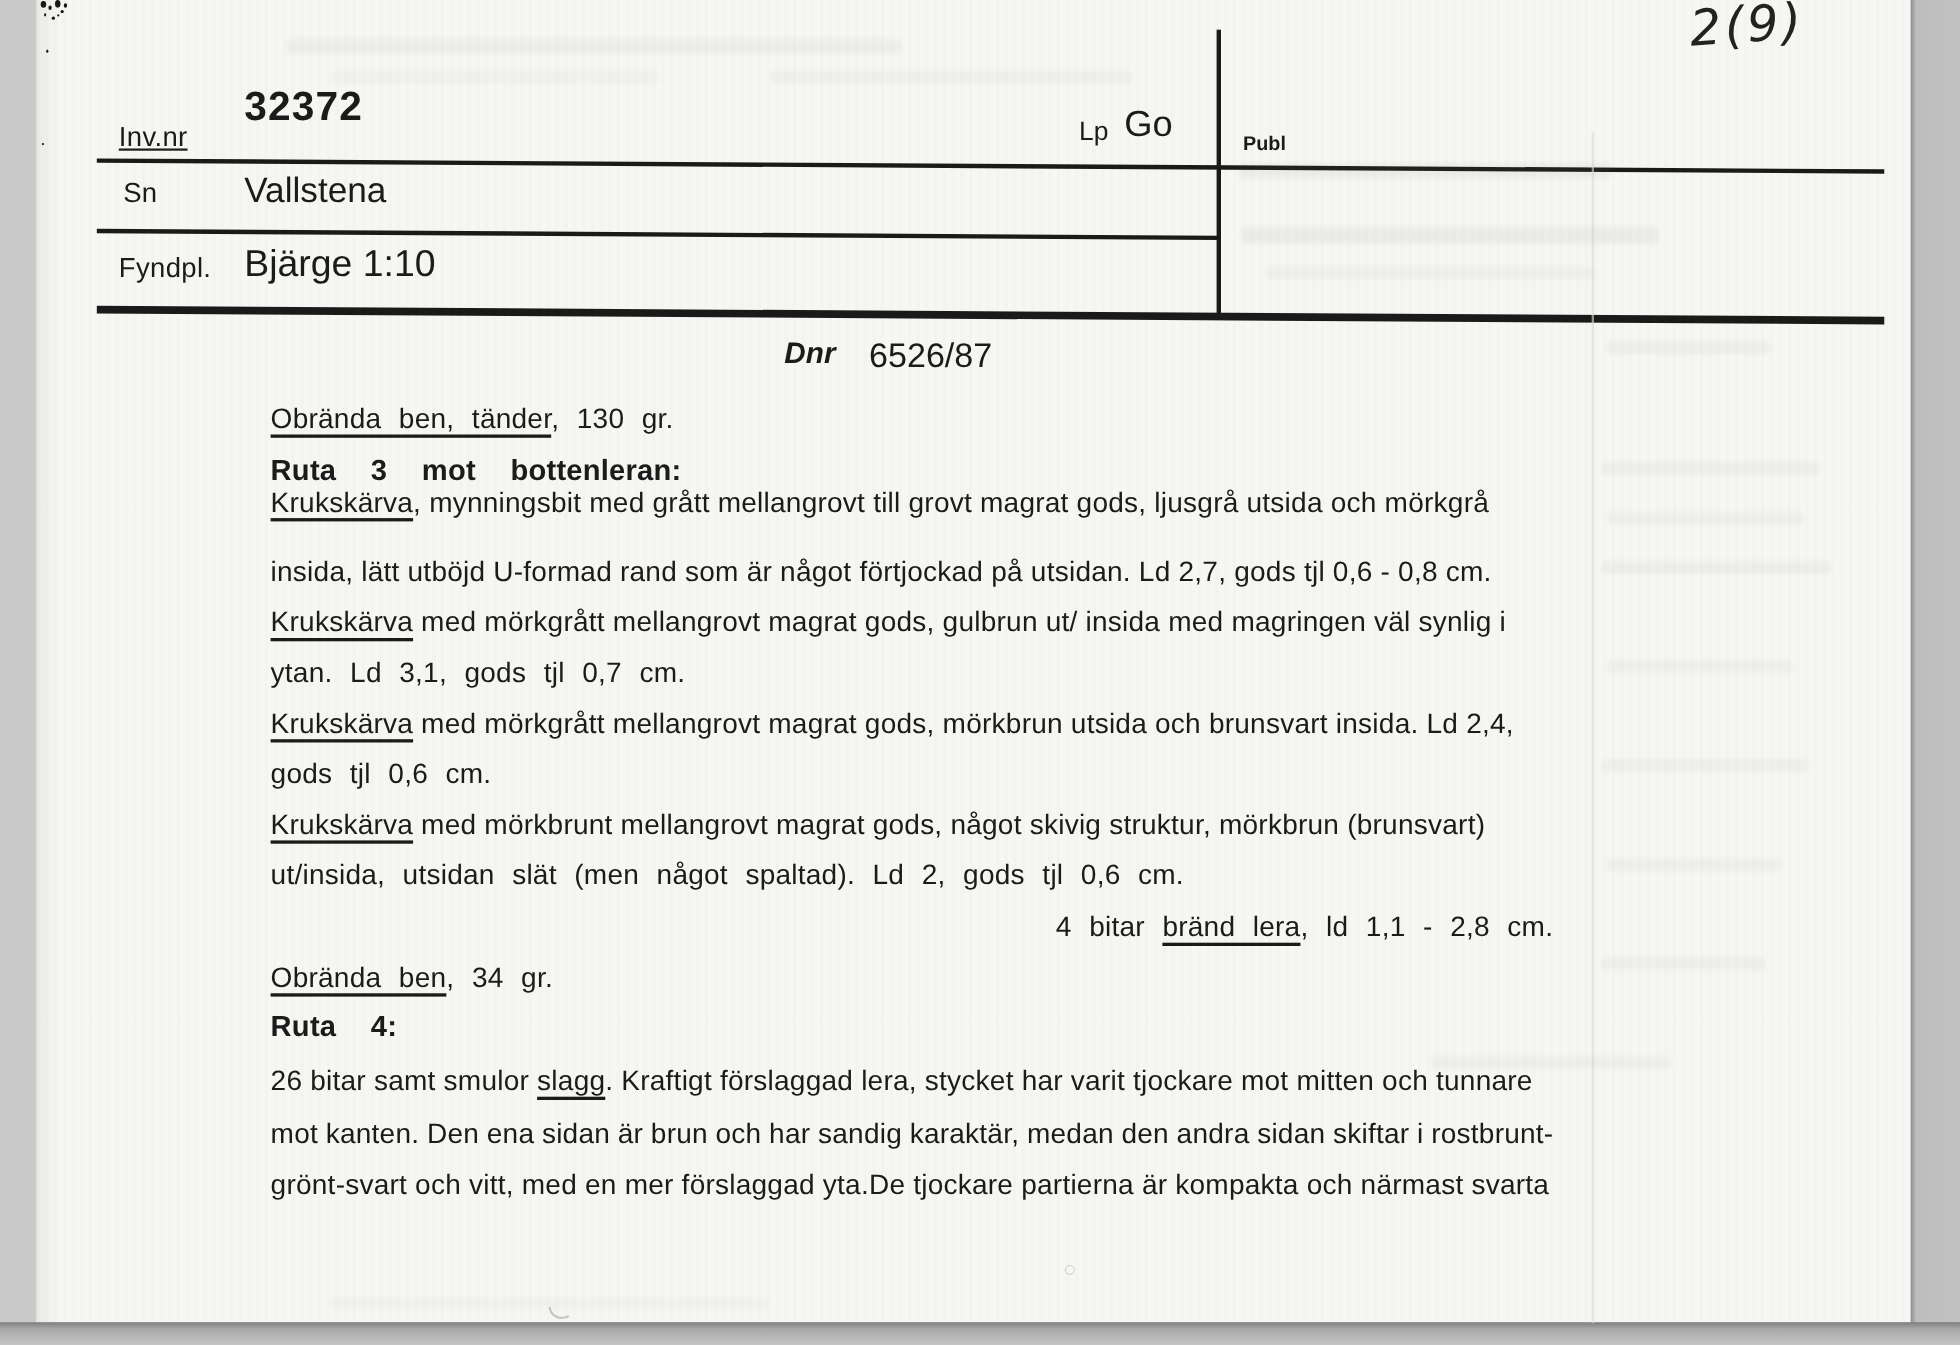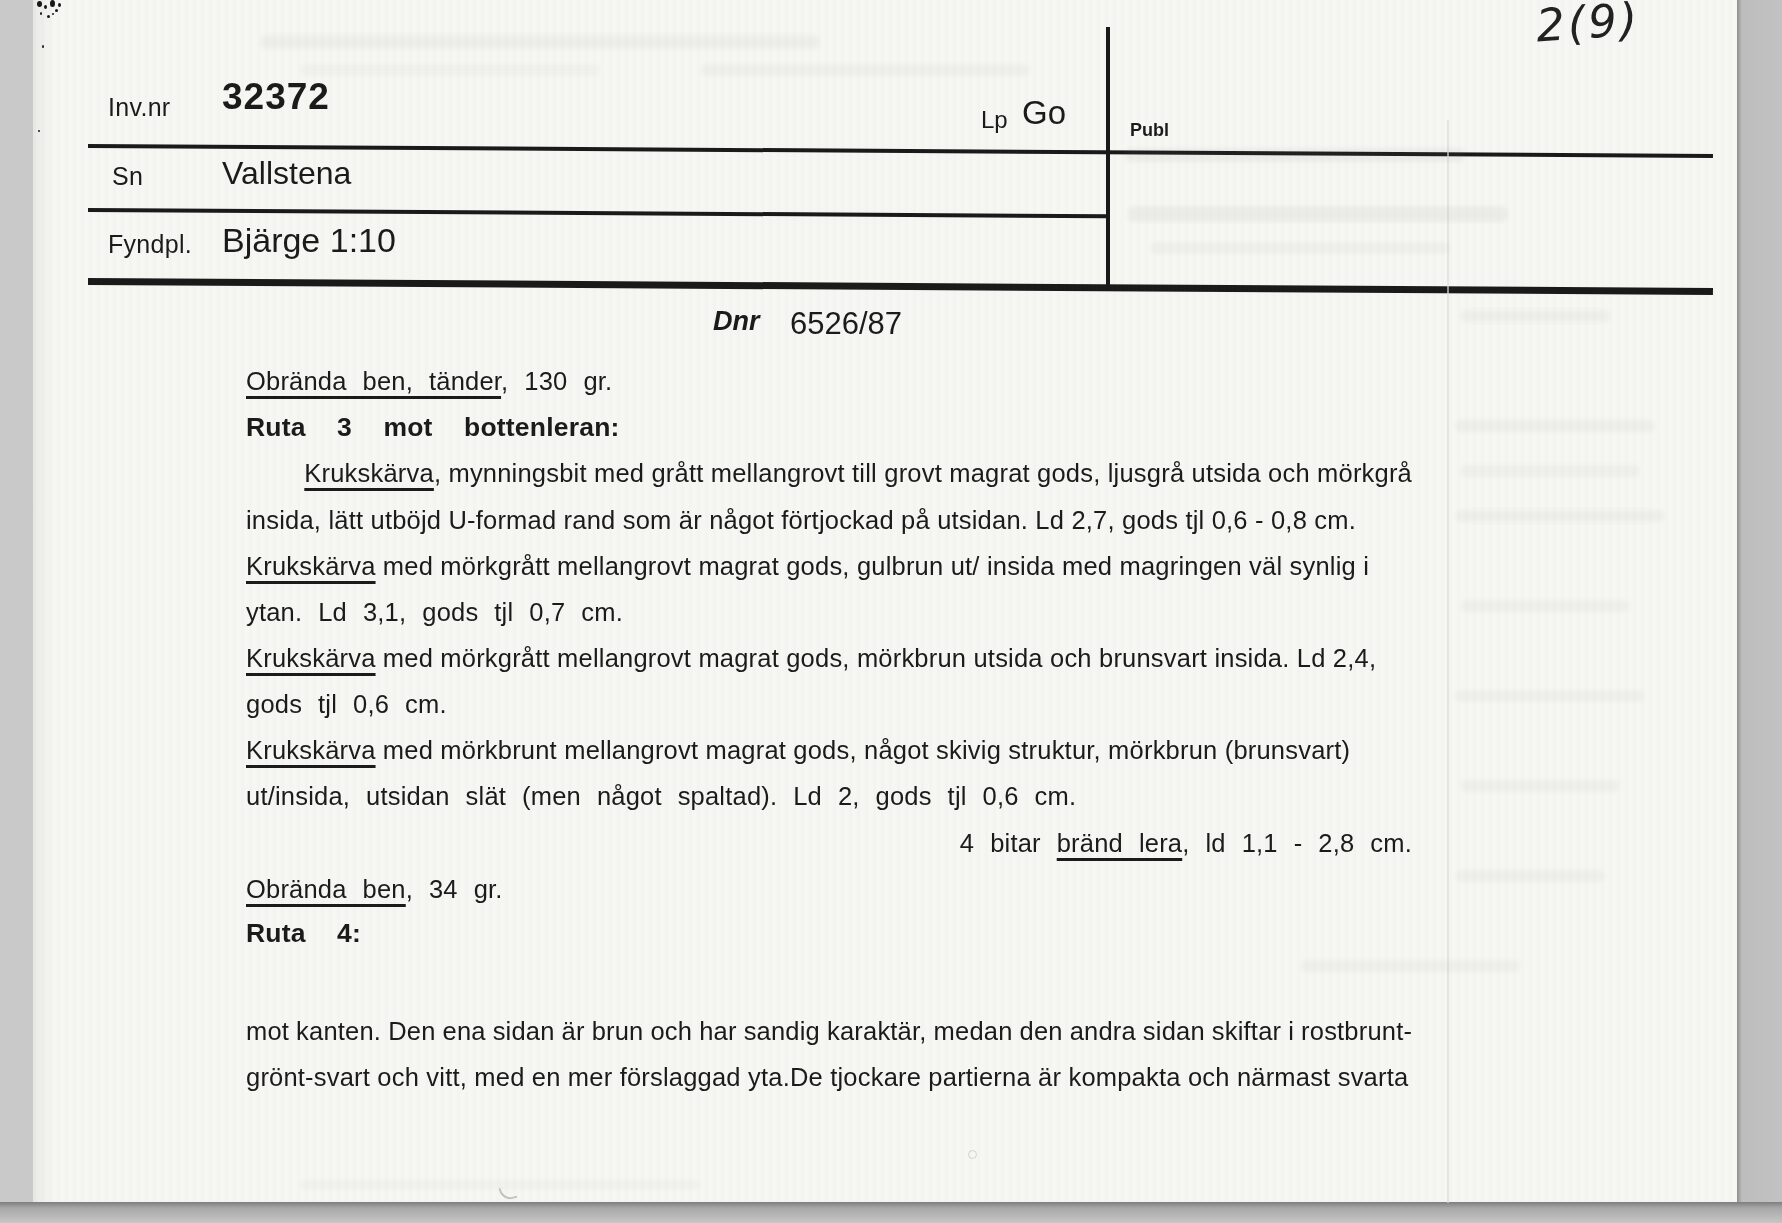--- a/index.html
+++ b/index.html
@@ -67,21 +67,21 @@
   <div class="speck" style="left:55px;top:9px;width:3px;height:3px;"></div>
   <div class="speck" style="left:40px;top:12px;width:2px;height:3px;"></div>
   <div class="speck" style="left:47px;top:15px;width:3px;height:3px;"></div>
   <div class="speck" style="left:58px;top:3px;width:3px;height:4px;"></div>
   <div class="speck" style="left:52px;top:13px;width:2px;height:2px;"></div>
   <div class="speck" style="left:42px;top:45px;width:2px;height:3px;"></div>
   <div class="speck" style="left:38px;top:130px;width:2px;height:2px;"></div>
 
   <div id="pg">2(9)</div>
 
-  <span class="abs lbl" style="left:108px;top:93px;">Inv.nr</span>
+  <span class="abs lbl" style="left:108px;top:111px;text-decoration:underline;">Inv.nr</span>
   <span class="abs" style="left:222px;top:76px;font-size:37px;font-weight:bold;letter-spacing:1px;">32372</span>
 
   <span class="abs" style="left:981px;top:106px;font-size:24px;">Lp</span>
   <span class="abs" style="left:1022px;top:94px;font-size:33px;">Go</span>
   <span class="abs" style="left:1130px;top:120px;font-size:18px;font-weight:bold;">Publ</span>
 
   <div id="vline"></div>
   <div class="rule" style="left:88px;top:144px;width:1625px;height:4px;transform:rotate(0.35deg);"></div>
 
   <span class="abs lbl" style="left:112px;top:162px;">Sn</span>
@@ -93,31 +93,32 @@
   <span class="abs" style="left:222px;top:221px;font-size:34px;">Bjärge 1:10</span>
 
   <div class="rule" style="left:88px;top:278px;width:1625px;height:7px;transform:rotate(0.35deg);"></div>
 
   <span class="abs" style="left:713px;top:306px;font-size:27px;font-weight:bold;font-style:italic;">Dnr</span>
   <span class="abs" style="left:790px;top:306px;font-size:31px;">6526/87</span>
 
   <div id="doc-body">
     <div class="line ws" style="top:364px;"><span class="u">Obrända ben, tänder</span><span>, 130 gr.</span></div>
     <div class="line b ws2" style="top:410px;"><span>Ruta 3 mot bottenleran:</span></div>
-    <div class="line j" style="top: 456px; word-spacing: 0px; text-align: right;"><span class="u">Krukskärva</span><span>, mynningsbit med grått mellangrovt till grovt magrat gods, ljusgrå utsida och mörkgrå</span></div>
+    <div class="line j" style="top: 440px; word-spacing: 0px;"><span class="u">Krukskärva</span><span>, mynningsbit med grått mellangrovt till grovt magrat gods, ljusgrå utsida och mörkgrå</span></div>
     <div class="line j" style="top: 503px; word-spacing: 0px;"><span>insida, lätt utböjd U-formad rand som är något förtjockad på utsidan. Ld 2,7, gods tjl 0,6 - 0,8 cm.</span></div>
     <div class="line j" style="top: 549px; word-spacing: 0px;"><span class="u">Krukskärva</span><span> med mörkgrått mellangrovt magrat gods, gulbrun ut/ insida med magringen väl synlig i</span></div>
     <div class="line ws" style="top:595px;"><span>ytan. Ld 3,1, gods tjl 0,7 cm.</span></div>
     <div class="line j" style="top: 641px; word-spacing: 0px;"><span class="u">Krukskärva</span><span> med mörkgrått mellangrovt magrat gods, mörkbrun utsida och brunsvart insida. Ld 2,4,</span></div>
     <div class="line ws" style="top:687px;"><span>gods tjl 0,6 cm.</span></div>
     <div class="line j" style="top: 733px; word-spacing: 0px;"><span class="u">Krukskärva</span><span> med mörkbrunt mellangrovt magrat gods, något skivig struktur, mörkbrun (brunsvart)</span></div>
     <div class="line ws" style="top:779px;"><span>ut/insida, utsidan slät (men något spaltad). Ld 2, gods tjl 0,6 cm.</span></div>
     <div class="line ws" style="top:826px;text-align:right;"><span>4 bitar </span><span class="u">bränd lera</span><span>, ld 1,1 - 2,8 cm.</span></div>
     <div class="line ws" style="top:872px;"><span class="u">Obrända ben</span><span>, 34 gr.</span></div>
     <div class="line b ws2" style="top:916px;"><span>Ruta 4:</span></div>
+    <div class="line j" style="top: 966px; word-spacing: 0px;"><span>26 bitar samt smulor </span><span class="u">slagg</span><span>. Kraftigt förslaggad lera, stycket har varit tjockare mot mitten och tunnare</span></div>
     <div class="line j" style="top: 1060px; word-spacing: 0px;"><span>grönt-svart och vitt, med en mer förslaggad yta.De tjockare partierna är kompakta och närmast svarta</span></div>
     <div class="line j" style="top: 1014px; word-spacing: -0.294118px;"><span>mot kanten. Den ena sidan är brun och har sandig karaktär, medan den andra sidan skiftar i rostbrunt-</span></div>
   </div>
 
   <div id="crease"></div>
   <div id="squiggle"></div>
   <div id="ring"></div>
   <div id="smudges">
       <div class="smudge" style="left: 260px; top: 35px; width: 560px; height: 14px; opacity: 0.06;"></div>
       <div class="smudge" style="left: 700px; top: 64px; width: 330px; height: 12px; opacity: 0.05;"></div>

